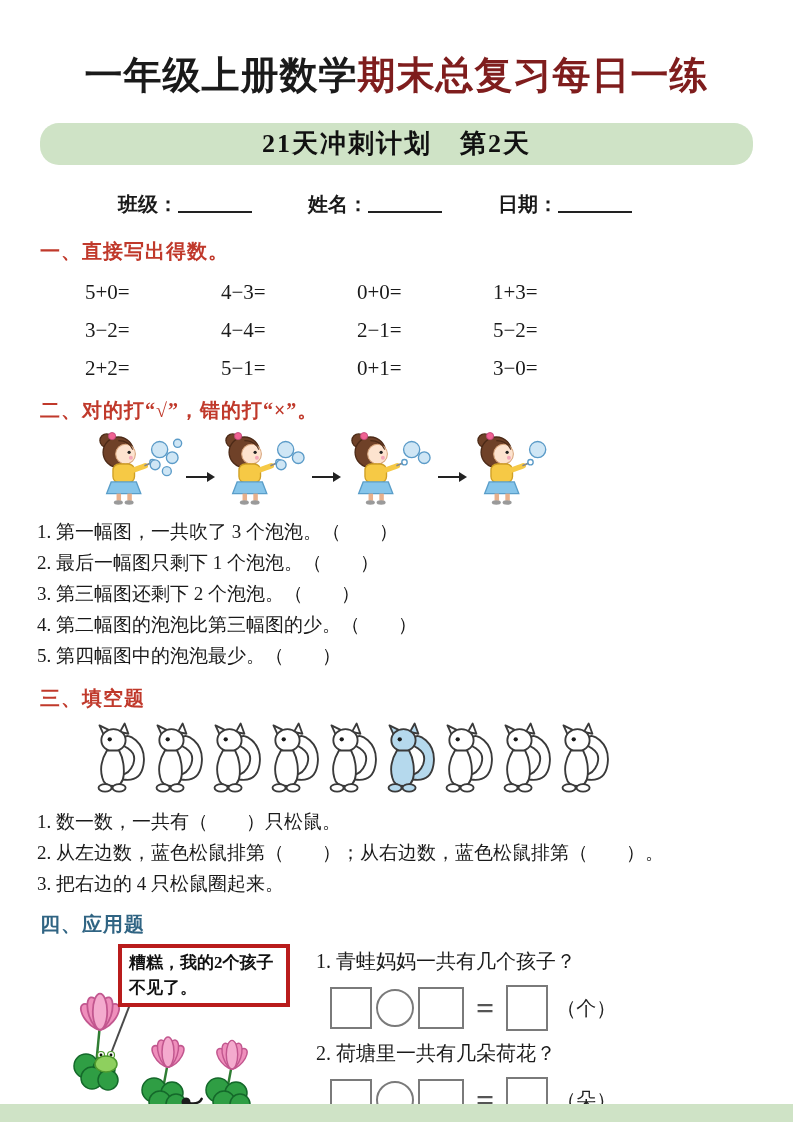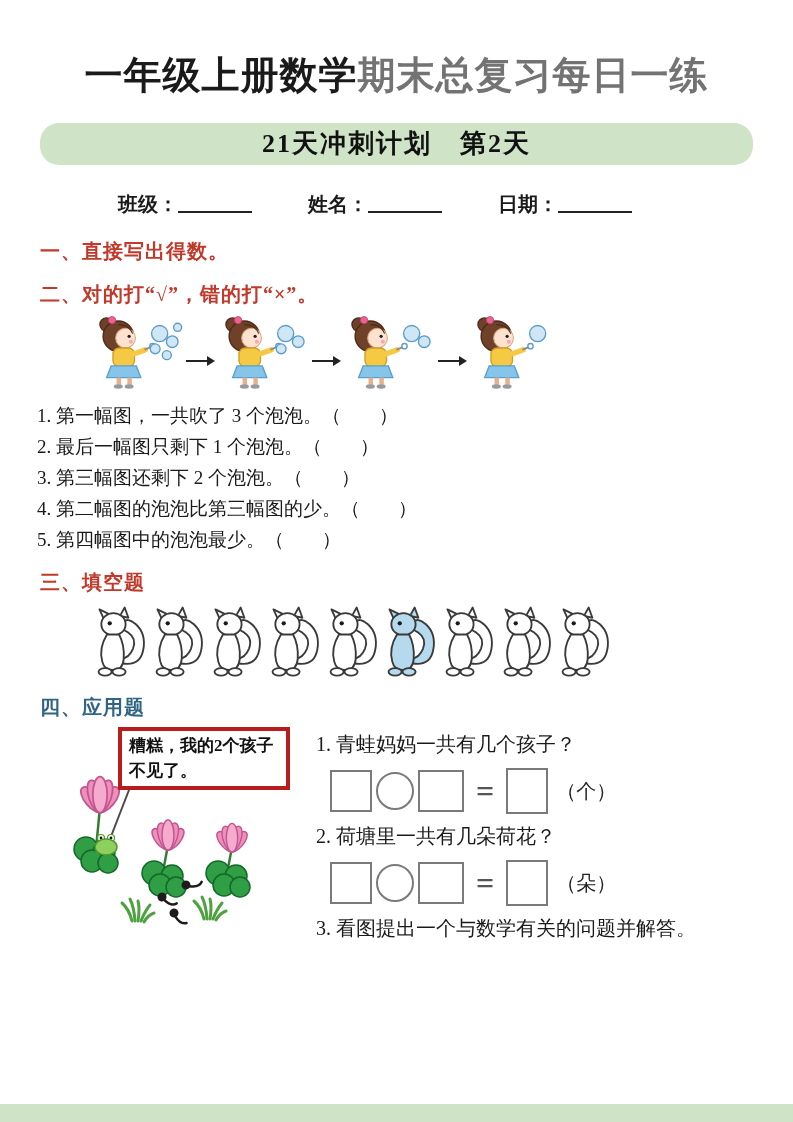--- a/index.html
+++ b/index.html
@@ -1,21 +1,21 @@
 <!DOCTYPE html>
 <html><head>
 <meta charset="utf-8">
 <style>
   * { margin:0; padding:0; box-sizing:border-box; }
   body { background:#888; font-family:"Liberation Serif","DejaVu Serif",serif; }
   .page { position:relative; width:793px; height:1122px; background:#ffffff; margin:0 auto; overflow:hidden; color:#222; }
 
   .title { text-align:center; margin-top:50px; font-size:38px; font-weight:bold; letter-spacing:1px; white-space:nowrap; }
   .title .t-black { color:#1a1a1a; }
-  .title .t-red   { color:#737373; }
+  .title .t-red   { color:#7f1d1d; }
 
   .banner { margin:22px 40px 0 40px; height:42px; background:#cfe3c6; text-align:center;
             font-size:26px; font-weight:bold; color:#111; line-height:42px; letter-spacing:2px;border-radius:19px; }
 
   .info-row { margin:26px 0 0 118px; font-size:20px; font-weight:bold; color:#1a1a1a; display:flex; }
   .info-field { margin-right:56px; white-space:nowrap; }
   .blank-line { display:inline-block; width:74px; height:20px; border-bottom:2px solid #222; vertical-align:-2px; }
 
   .sec-heading { margin:20px 0 0 40px; font-size:20px; font-weight:bold; color:#c0392b; letter-spacing:1px; }
   .sec-heading.faded { color:#0c4a6e; opacity:.85; }
@@ -120,20 +120,34 @@
     <span>21天冲刺计划　第2天</span>
   </div>
 
   <div class="info-row">
     <div class="info-field"><span>班级：</span><span class="blank-line"></span></div>
     <div class="info-field"><span>姓名：</span><span class="blank-line"></span></div>
     <div class="info-field"><span>日期：</span><span class="blank-line"></span></div>
   </div>
 
   <div class="sec-heading">一、直接写出得数。</div>
+  <div class="problems-grid">
+      <span>5+0=</span>
+      <span>4−3=</span>
+      <span>0+0=</span>
+      <span>1+3=</span>
+      <span>3−2=</span>
+      <span>4−4=</span>
+      <span>2−1=</span>
+      <span>5−2=</span>
+      <span>2+2=</span>
+      <span>5−1=</span>
+      <span>0+1=</span>
+      <span>3−0=</span>
+    </div>
 
   <div class="sec-heading" style="margin-top:16px;">二、对的打“√”，错的打“×”。</div>
   <div class="girls-row">
       <div class="girl-unit"><svg width="88" height="78" viewBox="0 0 98 85">
           <use href="#girl-shape"></use>
           <circle cx="72" cy="22" r="9" fill="#cfe6f5" stroke="#5b9bc8" stroke-width="1.5"></circle>
           <circle cx="86" cy="31" r="6.5" fill="#cfe6f5" stroke="#5b9bc8" stroke-width="1.5"></circle>
           <circle cx="67" cy="39" r="5.5" fill="#cfe6f5" stroke="#5b9bc8" stroke-width="1.5"></circle>
           <circle cx="80" cy="46" r="5" fill="#cfe6f5" stroke="#5b9bc8" stroke-width="1.5"></circle>
           <circle cx="92" cy="15" r="4.5" fill="#cfe6f5" stroke="#5b9bc8" stroke-width="1.5"></circle>
@@ -197,20 +211,25 @@
       <div class="squirrel"><svg width="56" height="72" viewBox="0 0 60 74">
           <use href="#squirrel-shape"></use>
         </svg></div>
       <div class="squirrel"><svg width="56" height="72" viewBox="0 0 60 74">
           <use href="#squirrel-shape"></use>
         </svg></div>
       <div class="squirrel"><svg width="56" height="72" viewBox="0 0 60 74">
           <use href="#squirrel-shape"></use>
         </svg></div>
     </div>
+  <ul class="item-list">
+      <li>1. 数一数，一共有（　　）只松鼠。</li>
+      <li>2. 从左边数，蓝色松鼠排第（　　）；从右边数，蓝色松鼠排第（　　）。</li>
+      <li>3. 把右边的 4 只松鼠圈起来。</li>
+    </ul>
 
   <div class="sec-heading faded" style="margin-top:12px;">四、应用题</div>
 
   <div class="sec4-content">
     <div class="pond-figure">
       <svg class="pond-svg" width="242" height="210" viewBox="0 0 242 210">
         <line x1="72" y1="50" x2="48" y2="112" stroke="#4a4a4a" stroke-width="2"></line>
         <line x1="38" y1="80" x2="34" y2="122" stroke="#2f7d33" stroke-width="2.5"></line>
         <line x1="106" y1="118" x2="100" y2="150" stroke="#2f7d33" stroke-width="2.5"></line>
         <line x1="170" y1="120" x2="164" y2="152" stroke="#2f7d33" stroke-width="2.5"></line>

